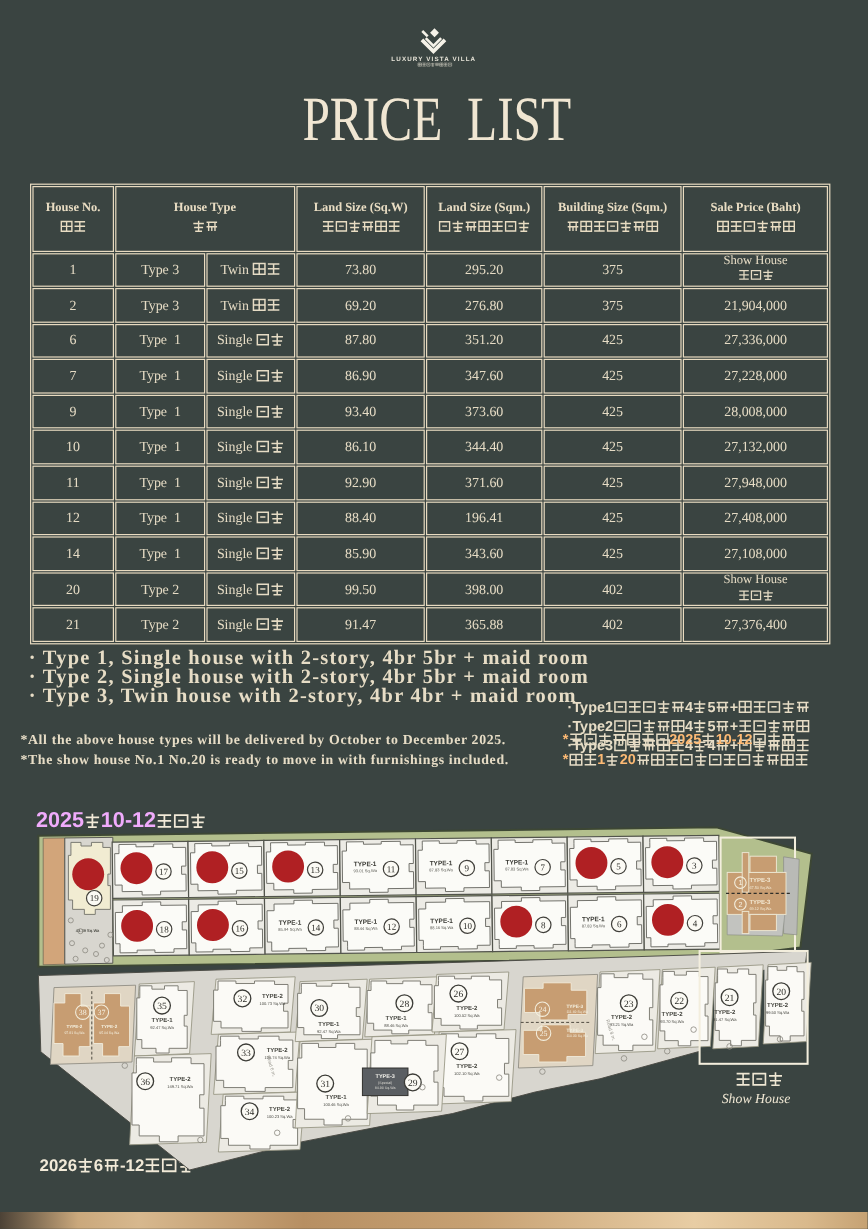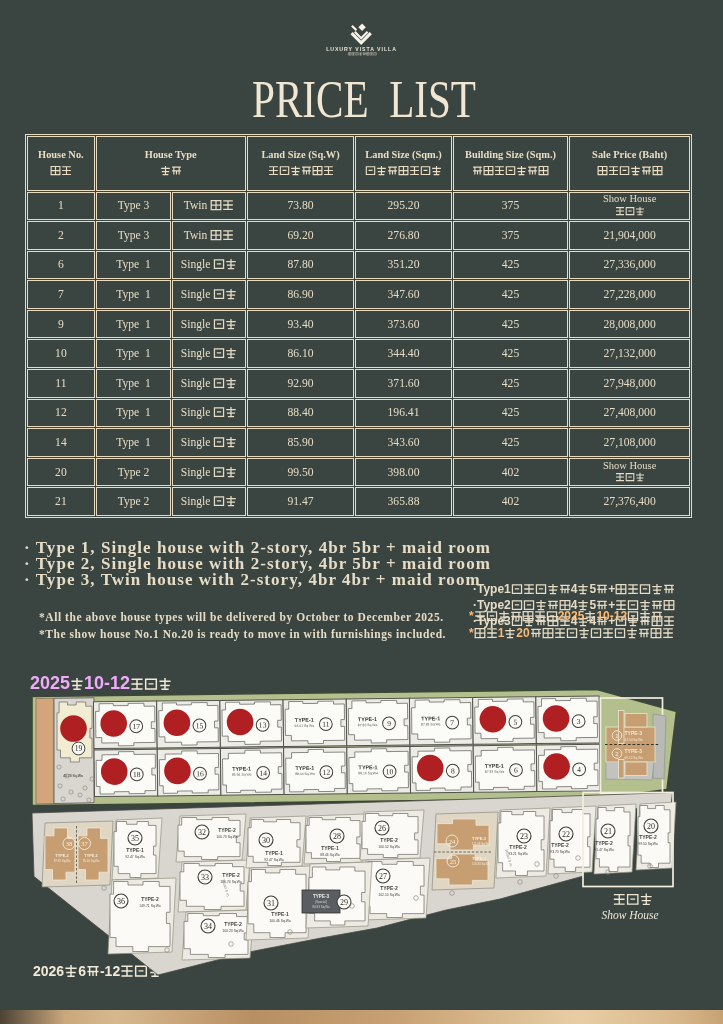--- a/index.html
+++ b/index.html
@@ -1,18 +1,18 @@
 <!DOCTYPE html>
 <html><head><meta charset="utf-8">
 <style>
   html,body { margin:0; padding:0; }
   body { width:723px; height:1024px; position:relative; overflow:hidden;
          background:#3a4441; font-family:"Liberation Serif", serif; }
   .abs { position:absolute; }
-  table.price { position:absolute; left:25px; top:134px; width:566px;
+  table.price { position:absolute; left:25px; top:153px; width:566px;
     table-layout:fixed; border-collapse:separate; border-spacing:1.5px;
     border:1.5px solid #e8dbc0;font-family:Liberation Serif, serif; }
   table.price td { border:1.5px solid #e8dbc0; box-sizing:border-box;
     text-align:center; vertical-align:middle; color:#e6dcc5; font-size:11.6px;
     padding:0; overflow:hidden; white-space:nowrap; }
   table.price tr.hd td { height:54.5px; font-weight:bold; font-size:10.4px; line-height:1.55; color:#e9ddc3; }
   table.price tbody td { height:28.6px; }
   .sh { font-size:10.5px; line-height:1.2; }
 </style></head>
 <body>
@@ -377,21 +377,21 @@
       </tr>
 </tbody>
   </table>
 
 <div class="abs" style="left:24px;top:540px;font-size:17px;font-weight:bold;color:#e7ddc6;
      line-height:16.1px;letter-spacing:1.05px;">
 · Type 1, Single house with 2-story, 4br 5br + maid room<br>
 · Type 2, Single house with 2-story, 4br 5br + maid room<br>
 · Type 3, Twin house with 2-story, 4br 4br + maid room</div>
 
-<div class="abs" style="left:39px;top:609px;font-size:11.5px;font-weight:bold;color:#e7ddc6;line-height:17.3px;letter-spacing:0.55px;">
+<div class="abs" style="left:17px;top:609px;font-size:11.5px;font-weight:bold;color:#e7ddc6;line-height:17.3px;letter-spacing:0.55px;">
 *All the above house types will be delivered by October to December 2025.<br>
 *The show house No.1 No.20 is ready to move in with furnishings included.</div>
 
 <div class="abs" style="left:473px;top:541px;font-size:12px;font-weight:bold;color:#e7ddc6;
      line-height:16.2px;font-family:'Liberation Sans',sans-serif;margin-top:40px;">
 ·Type1<svg width="12" height="12" viewBox="0 0 10 10" style="vertical-align:-2px" fill="none" stroke="#e7ddc6" stroke-width="1.05">
       <g transform="translate(0,0)">
         <path d="M1.2,1.6H8.8V8.6H1.2Z M3.2,4.9H6.8"></path>
       </g>
     </svg><svg width="48" height="12" viewBox="0 0 40 10" style="vertical-align:-2px" fill="none" stroke="#e7ddc6" stroke-width="1.05">

